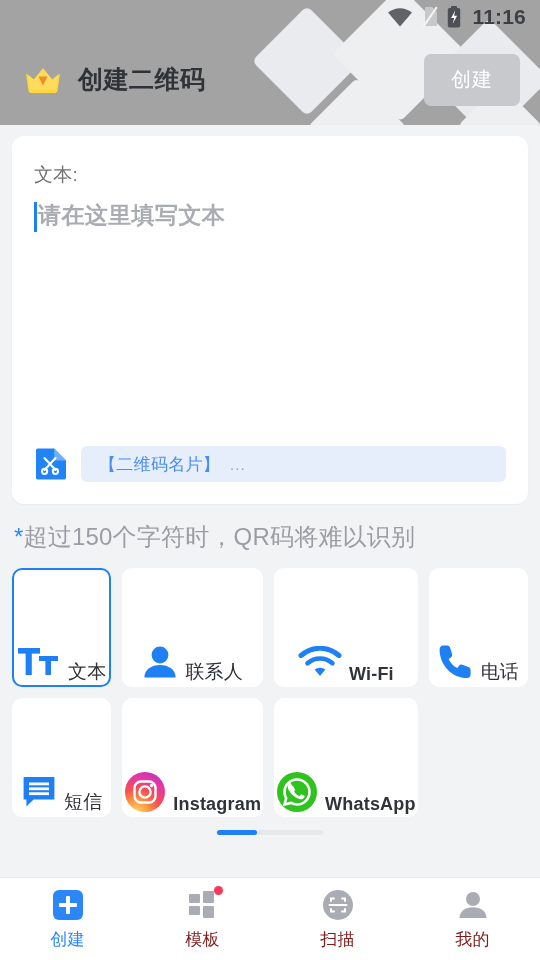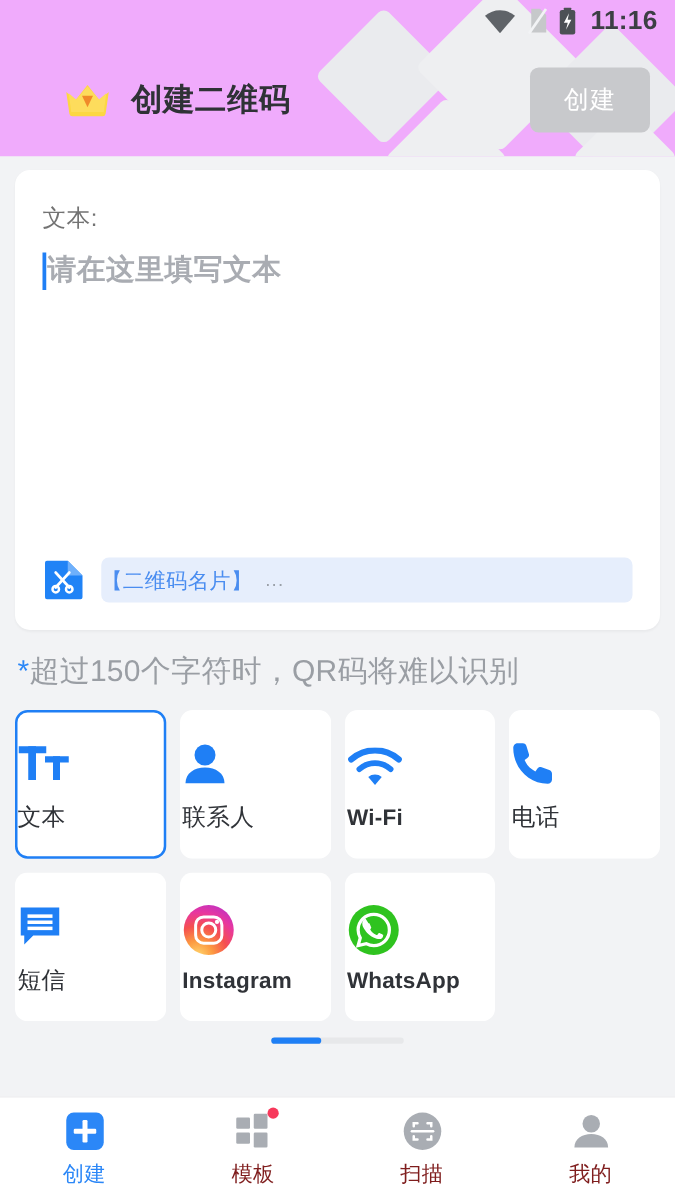--- a/index.html
+++ b/index.html
@@ -15,23 +15,22 @@
     background: #f2f3f5;
     display: flex;
     flex-direction: column;
   }
 
   
   .header-wrap {
     position: relative;
     height: 125px;
     flex: 0 0 125px;
-    background: #f0abfc;
+    background: #a3a3a3;
     overflow: hidden;
-    padding-left: 27px;
   }
   .diamonds {
     position: absolute; inset: 0;
     pointer-events: none;
   }
   .dia {
     position: absolute;
     background: #eaebee;
     transform: rotate(45deg);
     border-radius: 6px;
@@ -135,20 +134,21 @@
     gap: 13px;
   }
   .clip-icon { width: 34px; height: 34px; flex: 0 0 34px; }
   .suggest-chip {
     flex: 1;
     height: 36px;
     background: #e6eefc;
     border-radius: 6px;
     display: flex;
     align-items: center;
+    padding-left: 18px;
     gap: 10px;
   }
   .chip-text {
     font-size: 17px;
     color: #4a8df0;
     letter-spacing: .3px;
   }
   .chip-ellipsis {
     font-size: 15px;
     color: #9aa0a8;
@@ -171,22 +171,22 @@
     display: grid;
     grid-template-columns: repeat(4, 1fr);
     gap: 11px;
     flex: 0 0 auto;
   }
   .tile {
     background: #ffffff;
     border-radius: 10px;
     height: 119px;
     display: flex;
-    flex-direction: column;
-    align-items: flex-start;
+    flex-direction: row;
+    align-items: flex-end;
     justify-content: center;
     border: 2px solid transparent;
     gap: 7px;
   }
   .tile.selected {
     border-color: #1f7ff5;
     border-width: 2px;
   }
   .tile-icon {
     height: 46px;

